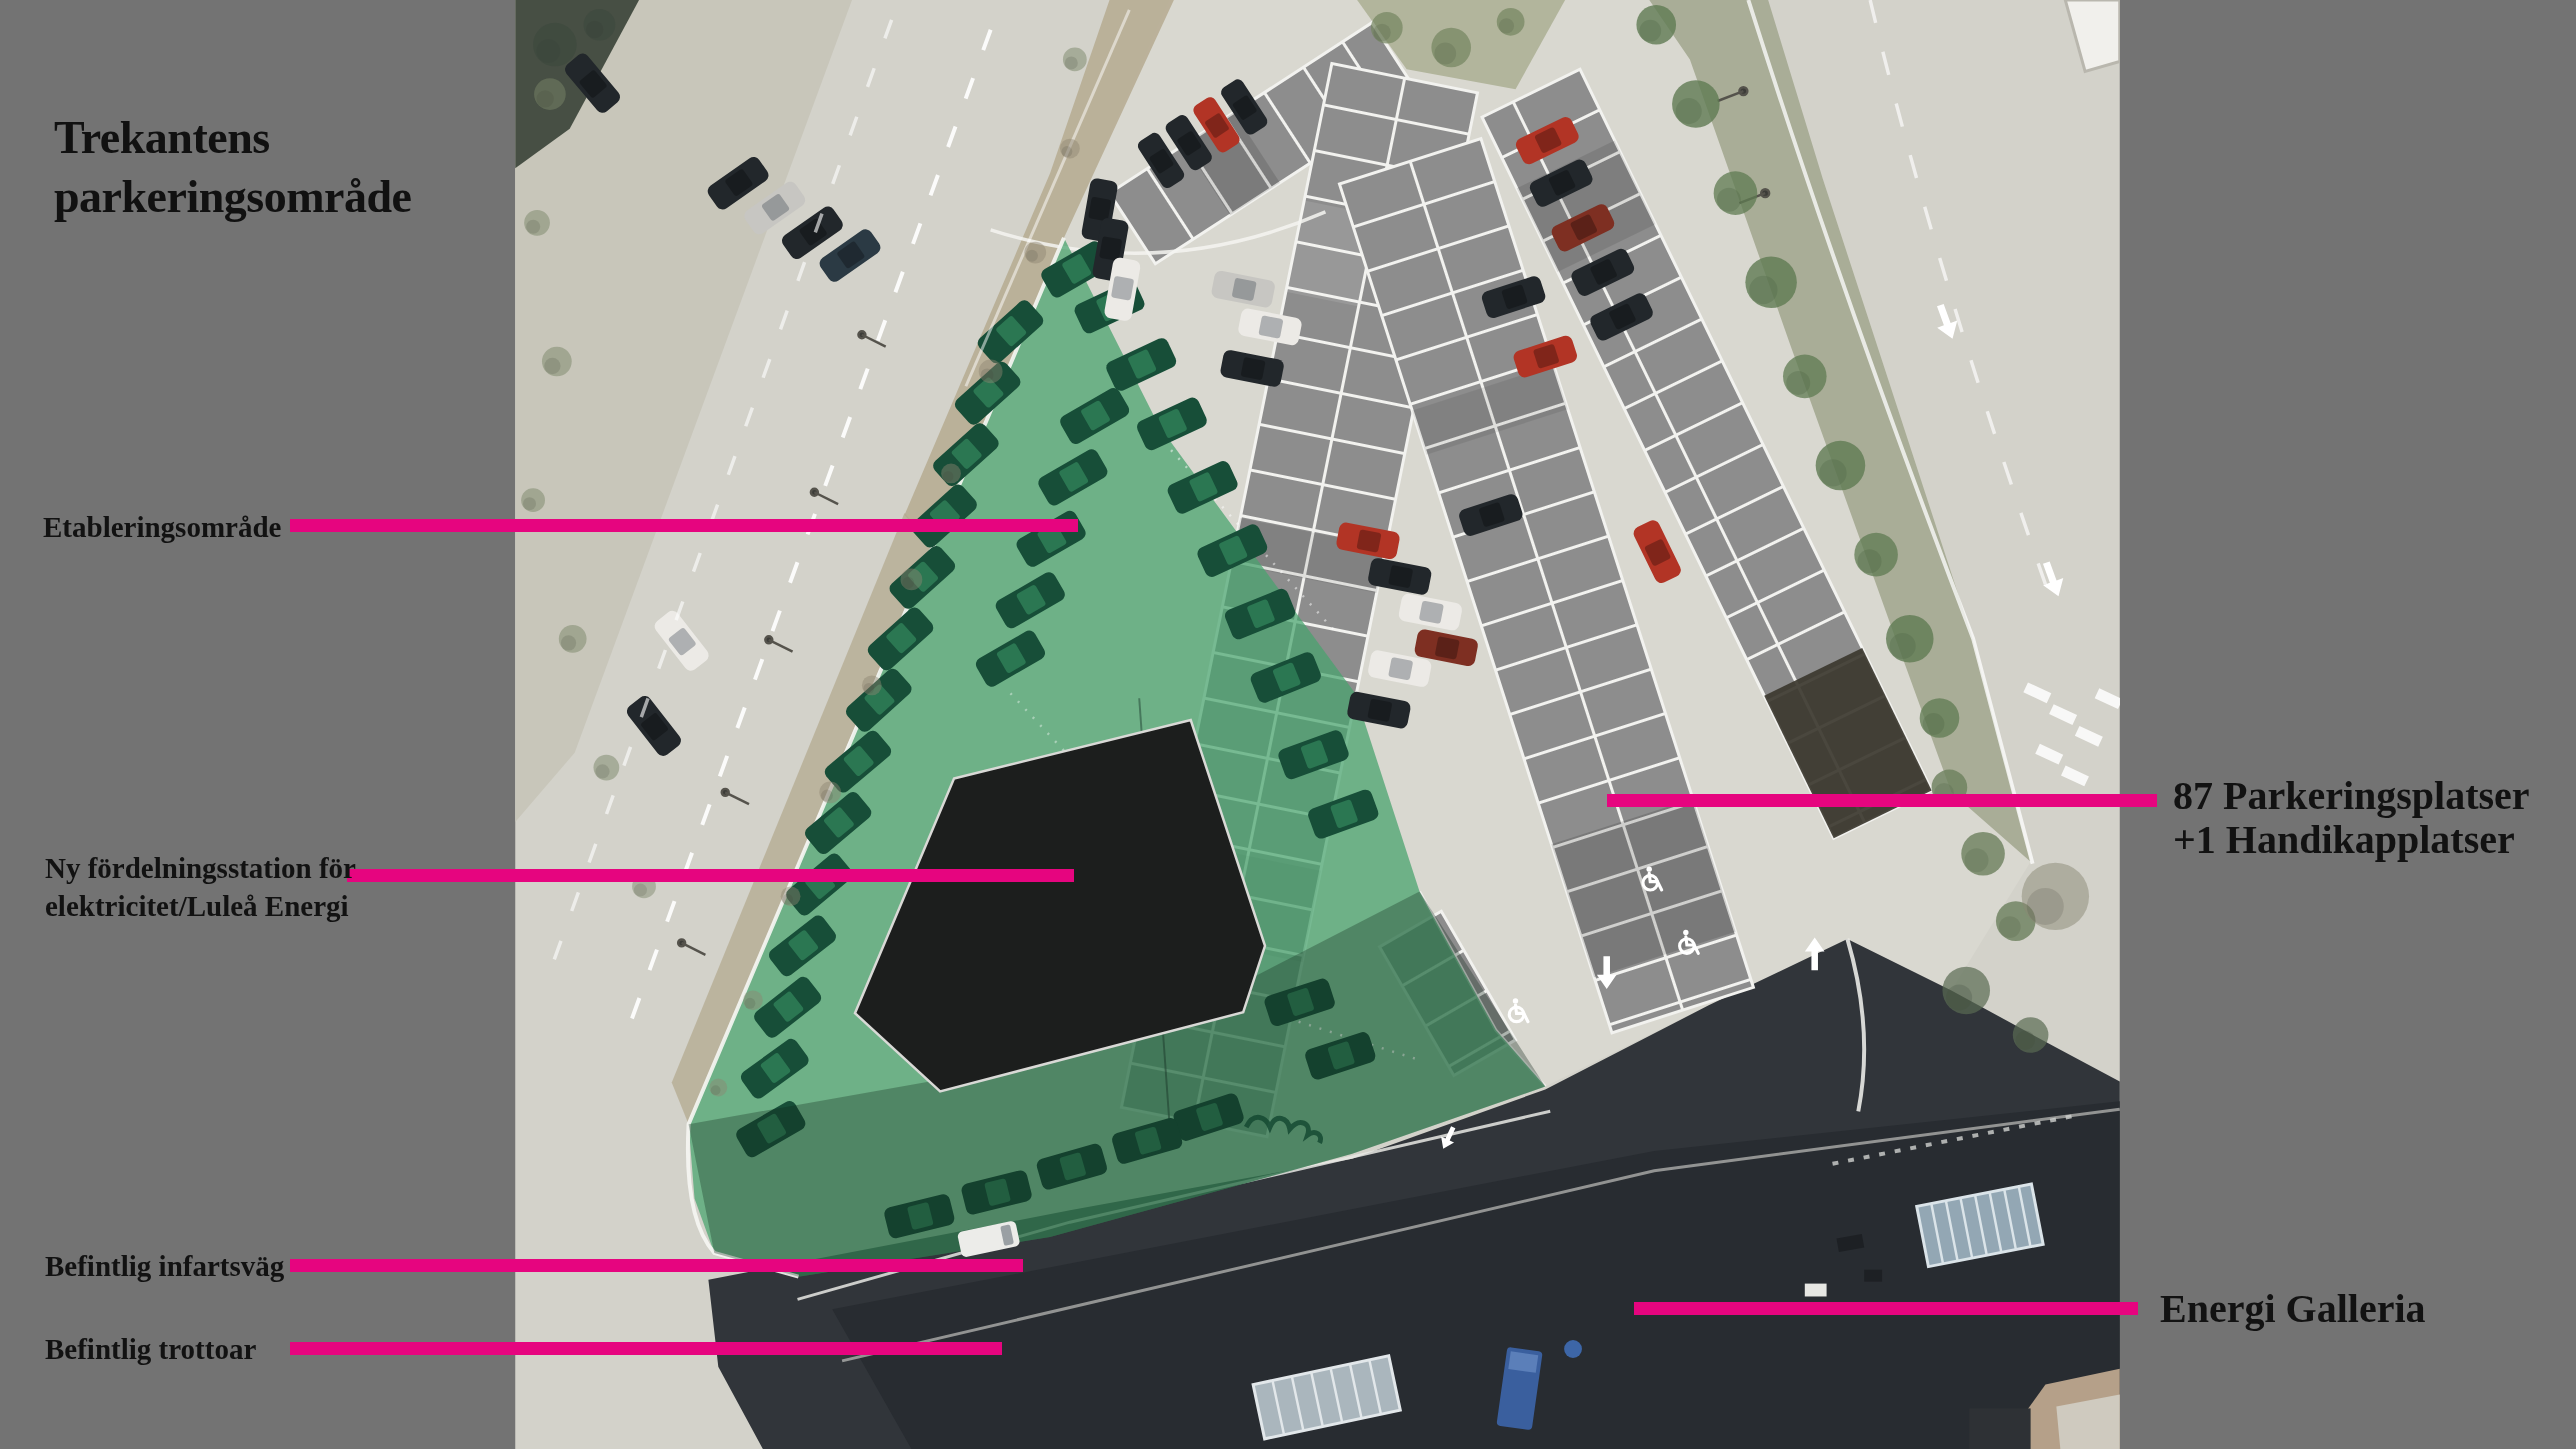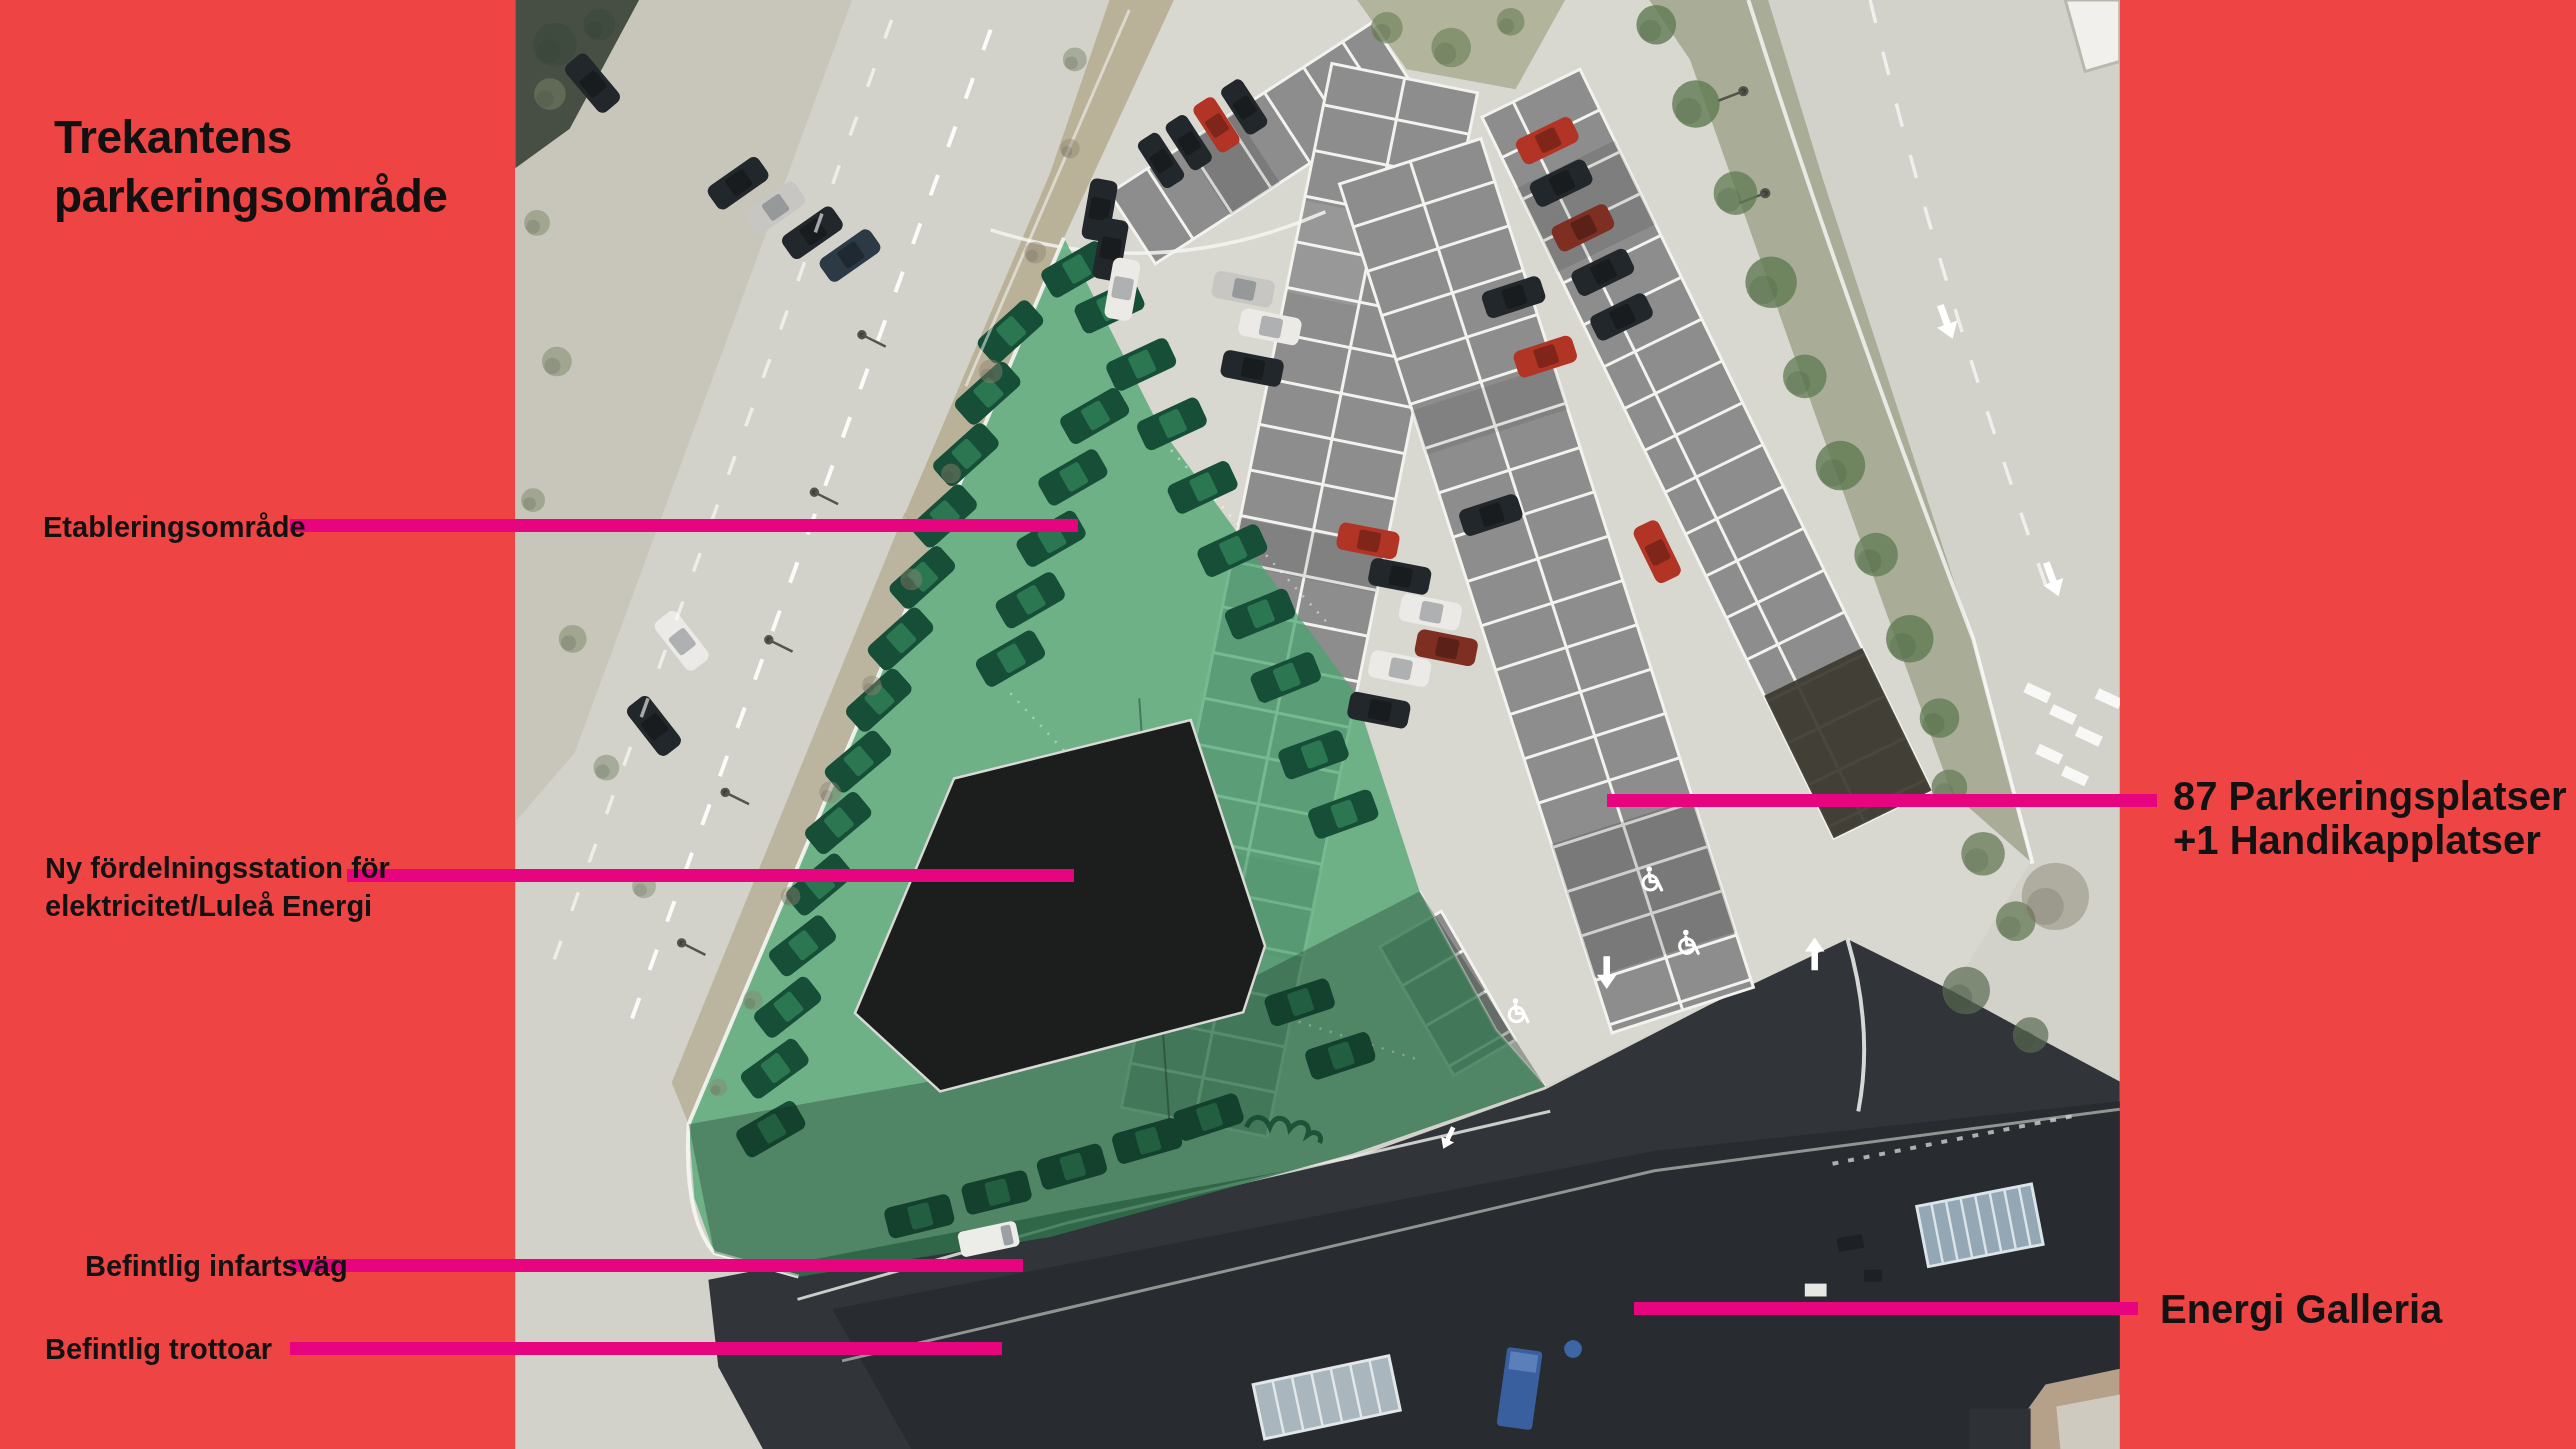--- a/index.html
+++ b/index.html
@@ -1,17 +1,17 @@
 <!DOCTYPE html>
 <html><head>
 <meta charset="utf-8">
 <style>
   html,body{margin:0;padding:0;background:#ffffff;}
-  #stage{position:relative;width:2576px;height:1449px;background:#ef4444;overflow:hidden;
-         font-family:Liberation Sans, sans-serif;}
+  #stage{position:relative;width:2576px;height:1449px;background:#737373;overflow:hidden;
+         font-family:Liberation Serif, serif;}
   .page-title{position:absolute;left:54px;top:77px;font-size:46px;line-height:59px;
               font-weight:700;color:#111;letter-spacing:-0.5px;width:426px;}
   .lbl{position:absolute;font-weight:700;color:#121212;font-size:29px;line-height:38px;white-space:nowrap;}
   .lbl-big{font-size:40px;line-height:48px;}
   .lbl-right{font-size:40px;line-height:44px;}
   .leader{position:absolute;height:13px;}
   .photo-wrap{position:absolute;left:515px;top:0;width:1605px;height:1449px;}
   svg{display:block;}
 </style>
 </head>
@@ -619,21 +619,21 @@
   <div class="leader" style="left: 290px; top: 1259px; width: 733px; background: rgb(230, 5, 127);"></div>
   <div class="leader" style="left: 290px; top: 1342px; width: 712px; background: rgb(230, 5, 127);"></div>
   <div class="leader" style="left: 1607px; top: 794px; width: 550px; background: rgb(230, 5, 127);"></div>
   <div class="leader" style="left: 1634px; top: 1302px; width: 504px; background: rgb(230, 5, 127);"></div>
 
   <div class="lbl" style="left:43px;top:508px;">Etableringsområde</div>
   <div class="lbl" style="left:45px;top:842px;margin-top:7px;">
     <span style="display:block">Ny fördelningsstation för</span>
     <span style="display:block">elektricitet/Luleå Energi</span>
   </div>
-  <div class="lbl" style="left:45px;top:1247px;margin-left:40px;">Befintlig infartsväg</div>
+  <div class="lbl" style="left:45px;top:1247px;">Befintlig infartsväg</div>
   <div class="lbl" style="left:45px;top:1330px;">Befintlig trottoar</div>
   <div class="lbl lbl-right" style="left:2173px;top:774px;">
     <span style="display:block">87 Parkeringsplatser</span>
     <span style="display:block">+1 Handikapplatser</span>
   </div>
   <div class="lbl lbl-big" style="left:2160px;top:1285px;">Energi Galleria</div>
 
 </div>
 
 

